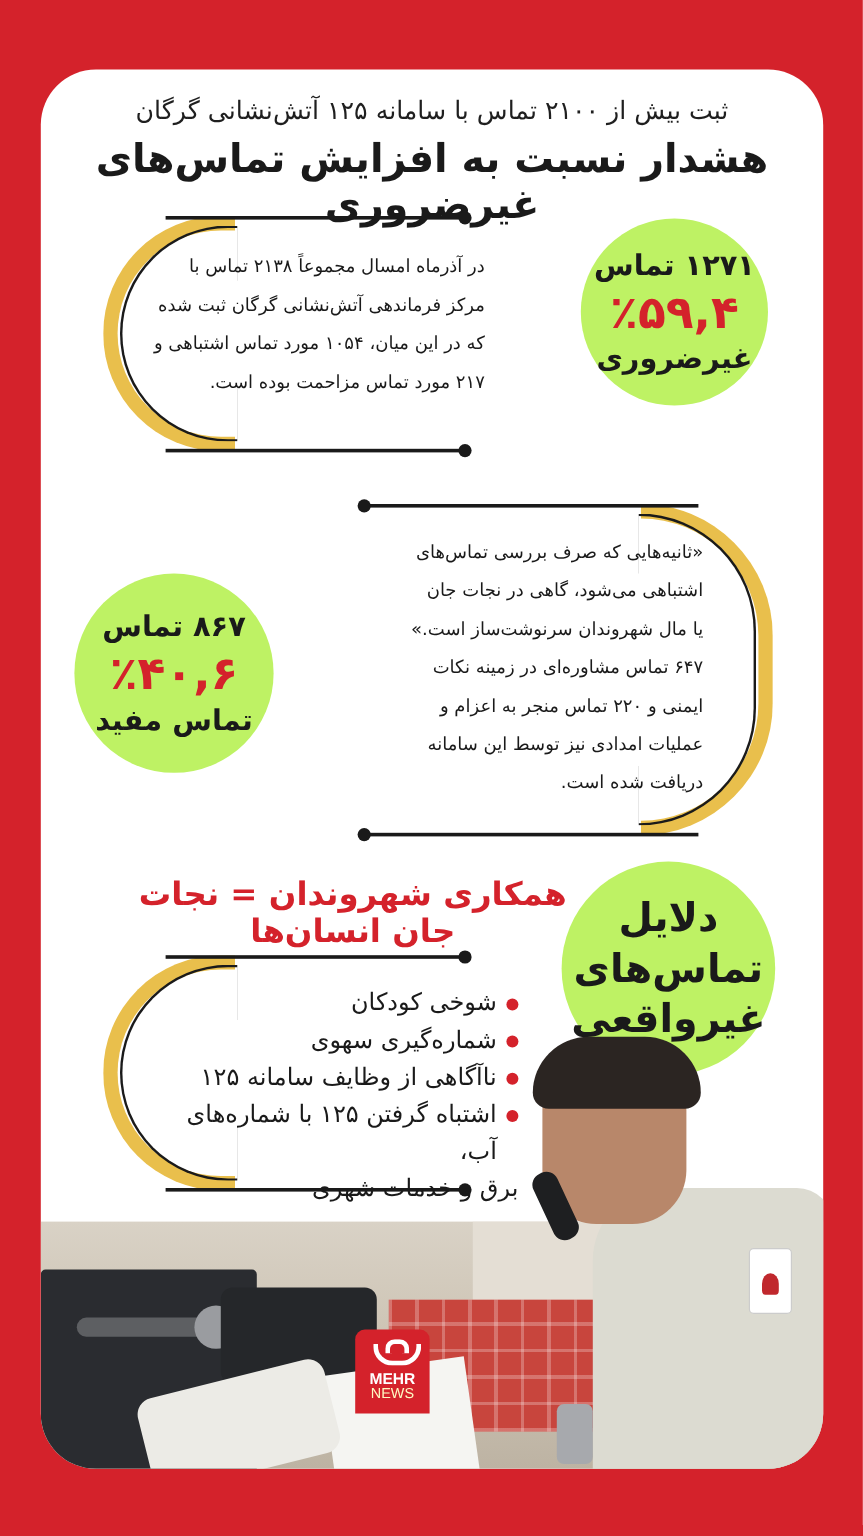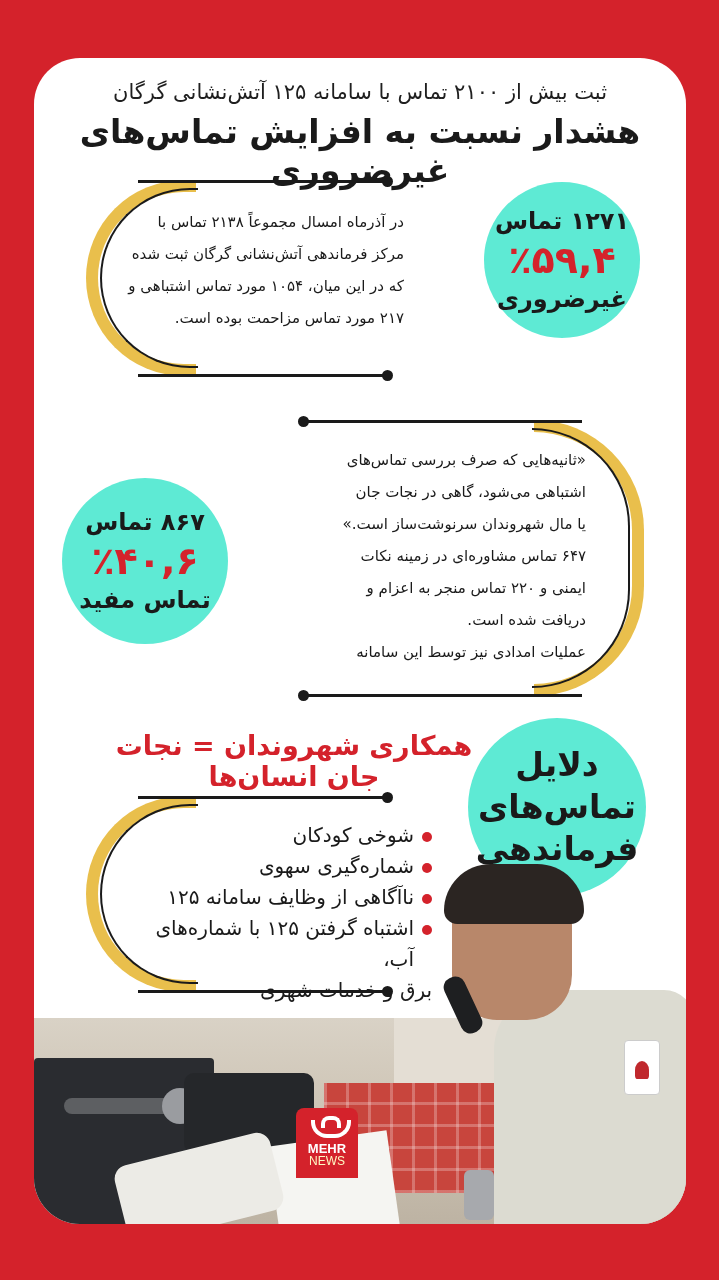--- a/index.html
+++ b/index.html
@@ -80,21 +80,21 @@
     position: absolute;
     direction: rtl;
     text-align: right;
     font-size: 15px;
     line-height: 32px;
     color: #1a1a1a;
   }
   .gold-circle {
     position: absolute;
     border-radius: 50%;
-    background: #5eead4;
+    background: #bef264;
     display: flex;
     flex-direction: column;
     align-items: center;
     justify-content: center;
     direction: rtl;
     text-align: center;
   }
   .gc-top { font-size: 24px; font-weight: bold; color: #1a1a1a; line-height: 32px; }
   .gc-pct { font-size: 38px; font-weight: bold; color: #d4222b; line-height: 46px; }
   .gc-bot { font-size: 24px; font-weight: bold; color: #1a1a1a; line-height: 32px; }
@@ -261,42 +261,42 @@
   <div class="dot" style="left:264px; top:358px;"></div>
   <div class="hline" style="left:268px; top:636px; width:280px;"></div>
   <div class="dot" style="left:264px; top:632px;"></div>
 
   <div class="body-text" style="left:212px; top:386px; width:340px;">
     <div>«ثانیه‌هایی که صرف بررسی تماس‌های</div>
     <div>اشتباهی می‌شود، گاهی در نجات جان</div>
     <div>یا مال شهروندان سرنوشت‌ساز است.»</div>
     <div>۶۴۷ تماس مشاوره‌ای در زمینه نکات</div>
     <div>ایمنی و ۲۲۰ تماس منجر به اعزام و</div>
+    <div>عملیات امدادی نیز توسط این سامانه</div>
     <div>دریافت شده است.</div>
-    <div>عملیات امدادی نیز توسط این سامانه</div>
   </div>
 
   <div class="gold-circle" style="left:28px; top:420px; width:166px; height:166px;">
     <div class="gc-top">۸۶۷ تماس</div>
     <div class="gc-pct">٪۴۰,۶</div>
     <div class="gc-bot">تماس مفید</div>
   </div>
 
   <div class="slogan" style="left:80px; top:672px; width:360px; text-align:center;">همکاری شهروندان = نجات جان انسان‌ها</div>
 
   <div class="arc-left" style="left:52px; top:738px; width:110px; height:196px;"></div>
   <div class="hline" style="left:104px; top:738px; width:248px;"></div>
   <div class="dot" style="left:348px; top:734px;"></div>
   <div class="hline" style="left:104px; top:932px; width:248px;"></div>
   <div class="dot" style="left:348px; top:928px;"></div>
 
   <div class="gold-circle" style="left:434px; top:660px; width:178px; height:178px;">
     <div class="reasons-title">دلایل</div>
     <div class="reasons-title">تماس‌های</div>
-    <div class="reasons-title">فرماندهی</div>
+    <div class="reasons-title">غیرواقعی</div>
   </div>
 
   <div class="photo">
     <div class="wall-right"></div>
     <div class="blanket"></div>
     <div class="desk-equipment"></div>
     <div class="mic"></div>
     <div class="mic-head"></div>
     <div class="desk-phone-black"></div>
     <div class="papers"></div>

